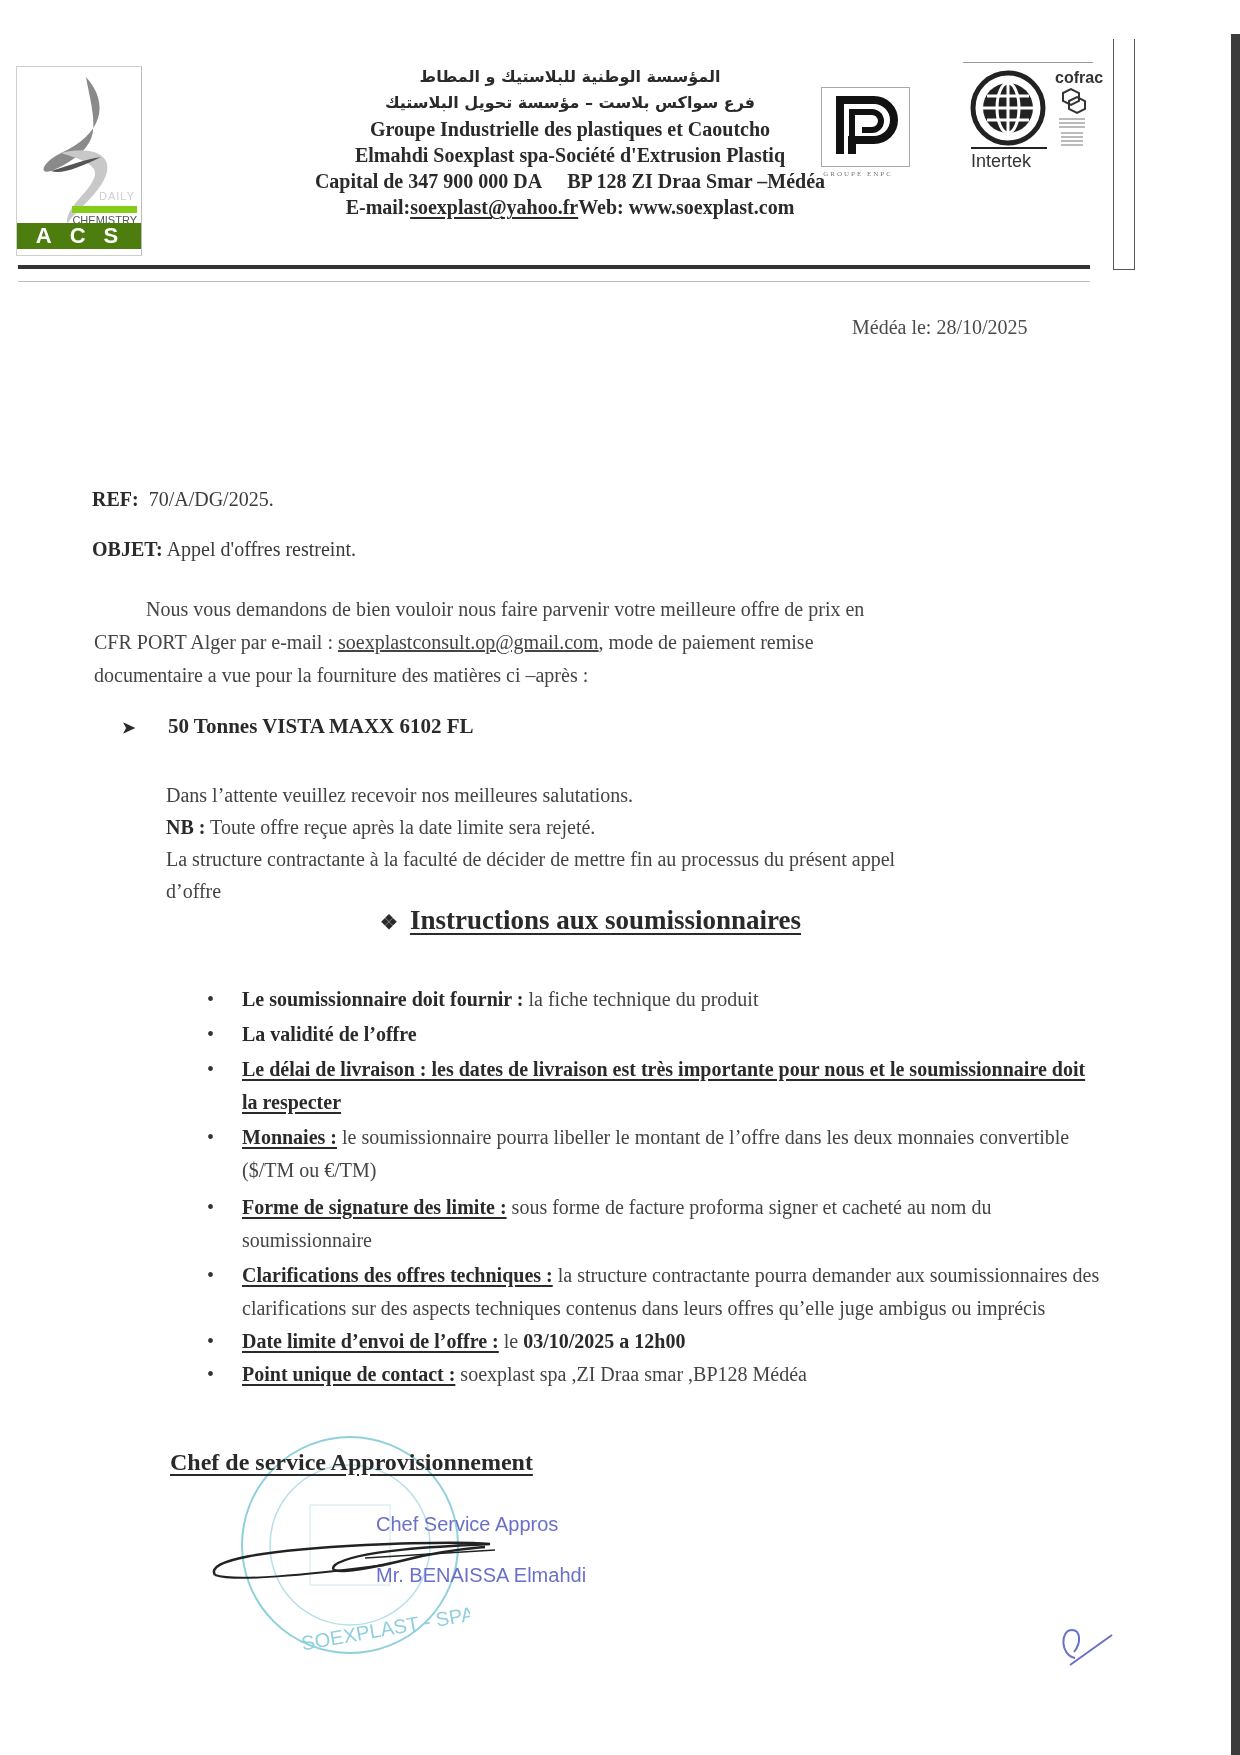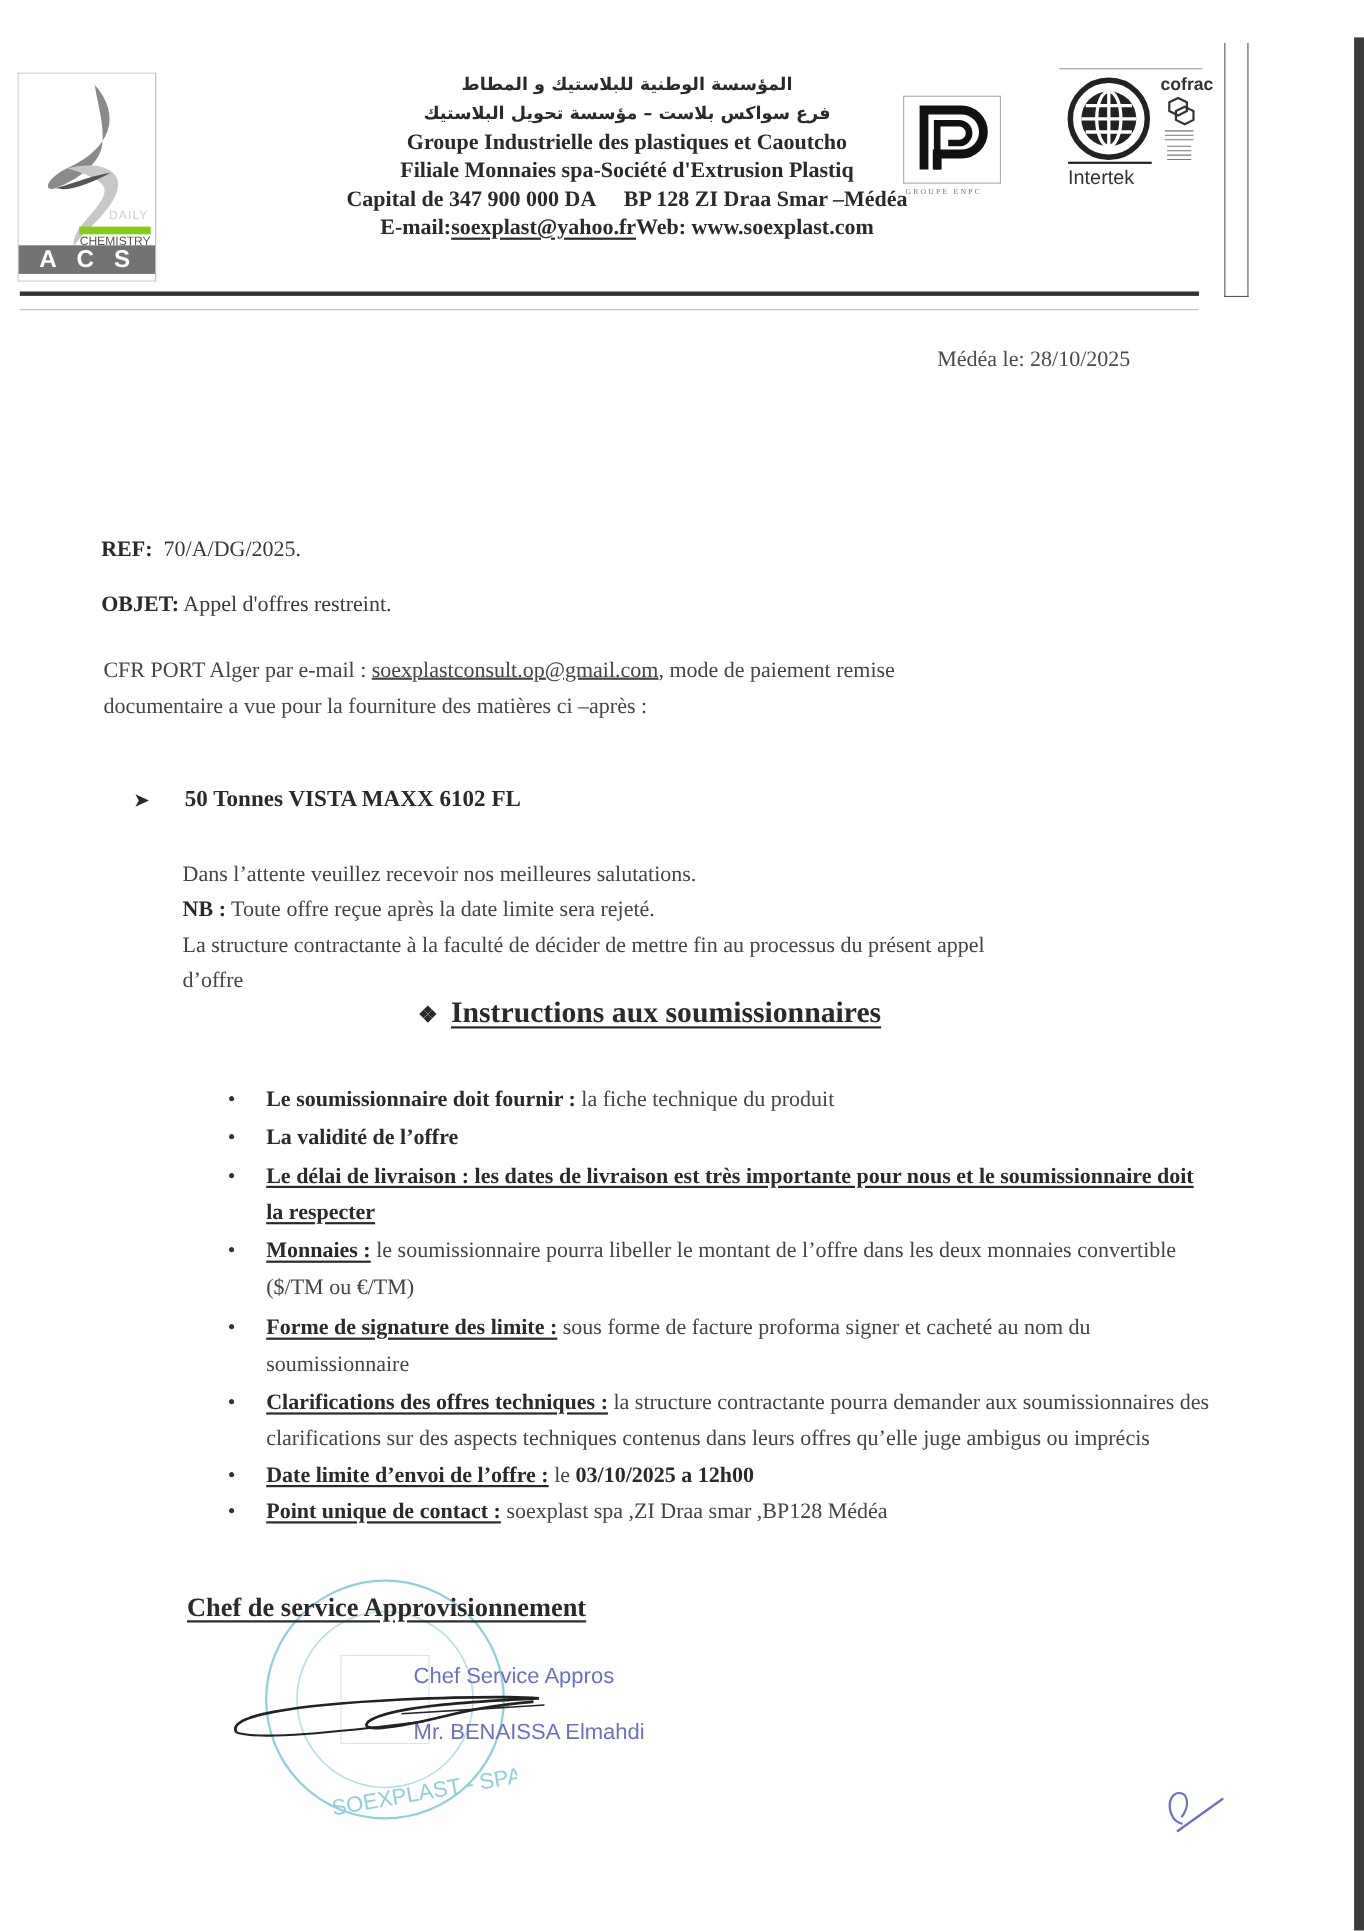--- a/index.html
+++ b/index.html
@@ -7,21 +7,21 @@
          font-family:"Liberation Serif","DejaVu Serif",serif; color:#3a3a3a; }
   .abs { position:absolute; }
   .bold { font-weight:bold; color:#2a2a2a; }
   .u { text-decoration:underline; text-underline-offset:3px; }
 
   
   .logo-acs { left:16px; top:66px; width:124px; height:188px; border:1px solid #cfcfcf; border-right:1px solid #bbb; }
   .logo-acs .swirl { position:absolute; left:14px; top:8px; }
   .logo-acs .daily { position:absolute; right:6px; top:123px; font-family:"Liberation Sans",sans-serif; font-size:11px; color:#cfcfcf; letter-spacing:1px; }
   .logo-acs .chem { position:absolute; right:4px; top:139px; font-family:"Liberation Sans",sans-serif; font-size:11px; color:#555; border-top:7px solid #84cc16; padding-top:1px; }
-  .logo-acs .acs { position:absolute; left:0; right:0; top:156px; height:26px; background:#737373; color:#fff;
+  .logo-acs .acs { position:absolute; left:0; right:0; top:156px; height:26px; background:#4d7c0f; color:#fff;
                    font-family:"Liberation Sans",sans-serif; font-weight:bold; font-size:22px; letter-spacing:18px; text-align:center; line-height:26px; padding-left:14px; }
 
   .hdr-text { left:230px; top:64px; width:680px; text-align:center; color:#2a2a2a; }
   .hdr-text .ar { font-family:"DejaVu Sans",sans-serif; font-size:16px; font-weight:bold; line-height:26px; direction:rtl; }
   .hdr-text .fr { font-size:20px; font-weight:bold; line-height:26px; white-space:nowrap; }
 
   .logo-p { left:821px; top:87px; width:87px; height:78px; border:1px solid #aaa; }
   .logo-p .cap { position:absolute; left:0; right:15px; bottom:-12px; font-size:7px; letter-spacing:2px; color:#777; text-align:center; }
 
   .logo-intertek { left:963px; top:62px; width:130px; height:112px; border-top:1px solid #999; }
@@ -74,21 +74,21 @@
   </svg>
   <span class="daily">DAILY</span>
   <span class="chem">CHEMISTRY</span>
   <div class="acs">ACS</div>
 </div>
 
 <div class="abs hdr-text">
   <div class="ar">المؤسسة الوطنية للبلاستيك و المطاط</div>
   <div class="ar">فرع سواكس بلاست – مؤسسة تحويل البلاستيك</div>
   <div class="fr">Groupe Industrielle des plastiques et Caoutcho</div>
-  <div class="fr">Filiale Monnaies spa-Société d'Extrusion Plastiq</div>
+  <div class="fr">Elmahdi Soexplast spa-Société d'Extrusion Plastiq</div>
   <div class="fr">
     <span>Capital de 347 900 000 DA</span>&nbsp;&nbsp;&nbsp;&nbsp;
     <span>BP 128 ZI Draa Smar –Médéa</span>
   </div>
   <div class="fr">
     <span>E-mail:</span><span class="u">soexplast@yahoo.fr</span><span>Web: www.soexplast.com</span>
   </div>
 </div>
 
 <div class="abs logo-p">
@@ -126,20 +126,21 @@
 <div class="abs ref">
   <span class="bold">REF:</span>&nbsp;
   <span>70/A/DG/2025.</span>
 </div>
 <div class="abs obj">
   <span class="bold">OBJET:</span>
   <span>Appel d'offres restreint.</span>
 </div>
 
 <div class="abs para">
+  <div class="indent">Nous vous demandons de bien vouloir nous faire parvenir votre meilleure offre de prix en</div>
   <div><span>CFR PORT Alger par  e-mail : </span><span class="email">soexplastconsult.op@gmail.com</span><span>, mode de paiement remise</span></div>
   <div>documentaire a vue pour la fourniture des  matières ci –après :</div>
 </div>
 
 <div class="abs item">
   <span class="arrow">➤</span><span>50 Tonnes VISTA MAXX 6102 FL</span>
 </div>
 
 <div class="abs close">
   <div>Dans l’attente veuillez recevoir nos meilleures salutations.</div>

